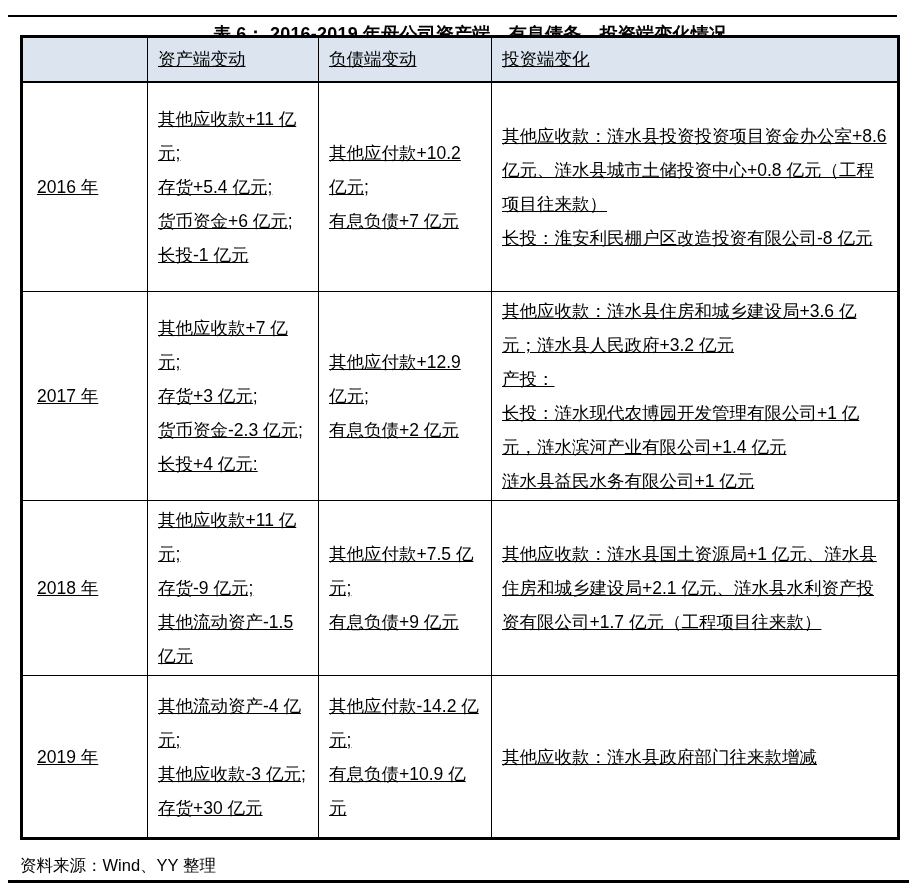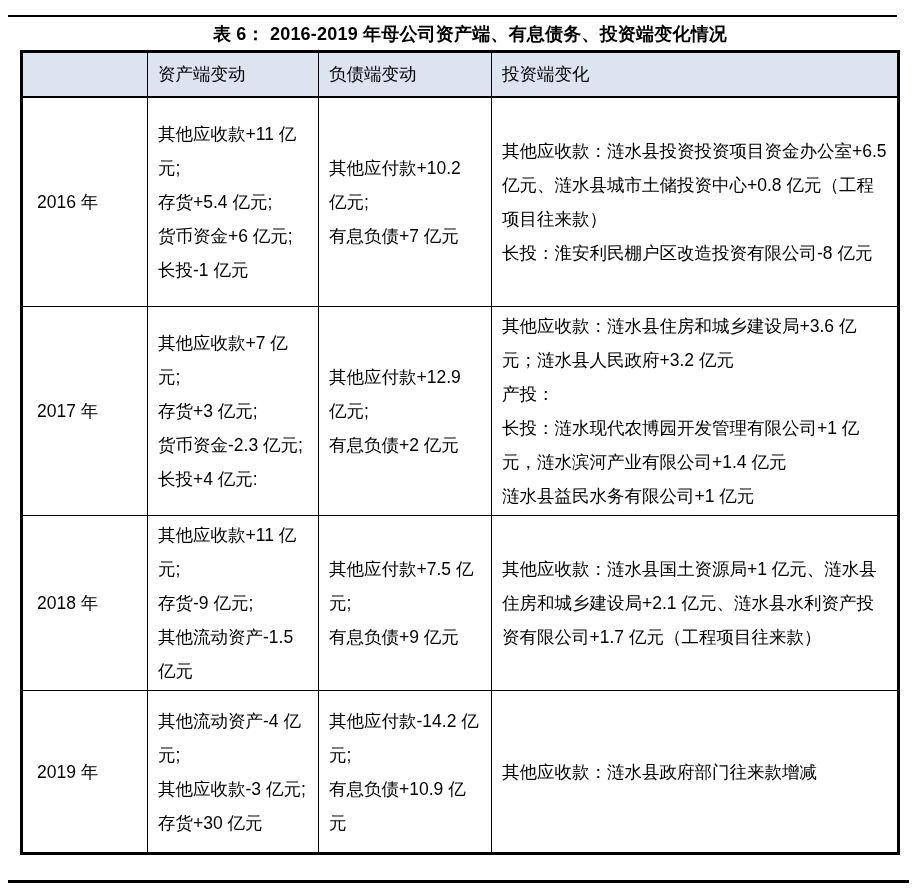--- a/index.html
+++ b/index.html
@@ -16,23 +16,24 @@
     position: absolute; left: 8px; top: 15px;
     width: 889px; height: 2px; background: #000;
   }
   .table-title {
     position: absolute; left: 12px; top: 21px; width: 916px;
     text-align: center; font-weight: bold; font-size: 18px; line-height: 26px;
     letter-spacing: 0.2px;
   }
 
   table.data-table {
-    position: absolute; left: 20px; top: 50px; width: 877px;
+    position: absolute; left: 20px; top: 35px; width: 877px;
     border-collapse: collapse; table-layout: fixed;
     border: 3px solid #000;
+    text-decoration: underline;
   }
   col.c-year { width: 126px; }
   col.c-assets { width: 171px; }
   col.c-liab { width: 173px; }
   col.c-invest { width: 407px; }
 
   th, td {
     border: 1px solid #000;
     font-size: 17.5px; font-weight: normal;
     line-height: 34px;
@@ -92,21 +93,21 @@
             <div class="para">其他应收款+11 亿元;</div>
             <div class="para">存货+5.4 亿元;</div>
             <div class="para">货币资金+6 亿元;</div>
             <div class="para">长投-1 亿元</div>
           </td>
           <td>
             <div class="para">其他应付款+10.2 亿元;</div>
             <div class="para">有息负债+7 亿元</div>
           </td>
           <td>
-            <div class="para">其他应收款：涟水县投资投资项目资金办公室+6.5 亿元、涟水县城市土储投资中心+0.8 亿元（工程项目往来款）</div>
+            <div class="para">其他应收款：涟水县投资投资项目资金办公室+8.6 亿元、涟水县城市土储投资中心+0.8 亿元（工程项目往来款）</div>
             <div class="para">长投：淮安利民棚户区改造投资有限公司-8 亿元</div>
           </td>
         </tr>
         <tr>
           <td class="year-cell">2017 年</td>
           <td>
             <div class="para">其他应收款+7 亿元;</div>
             <div class="para">存货+3 亿元;</div>
             <div class="para">货币资金-2.3 亿元;</div>
             <div class="para">长投+4 亿元:</div>
@@ -148,16 +149,17 @@
             <div class="para">其他应付款-14.2 亿元;</div>
             <div class="para">有息负债+10.9 亿元</div>
           </td>
           <td>
             <div class="para">其他应收款：涟水县政府部门往来款增减</div>
           </td>
         </tr>
       </tbody>
   </table>
 
+  <div class="source-note">资料来源：Wind、YY 整理</div>
 
   <div class="bottom-rule"></div>
 
 </div>
 
 </body></html>

